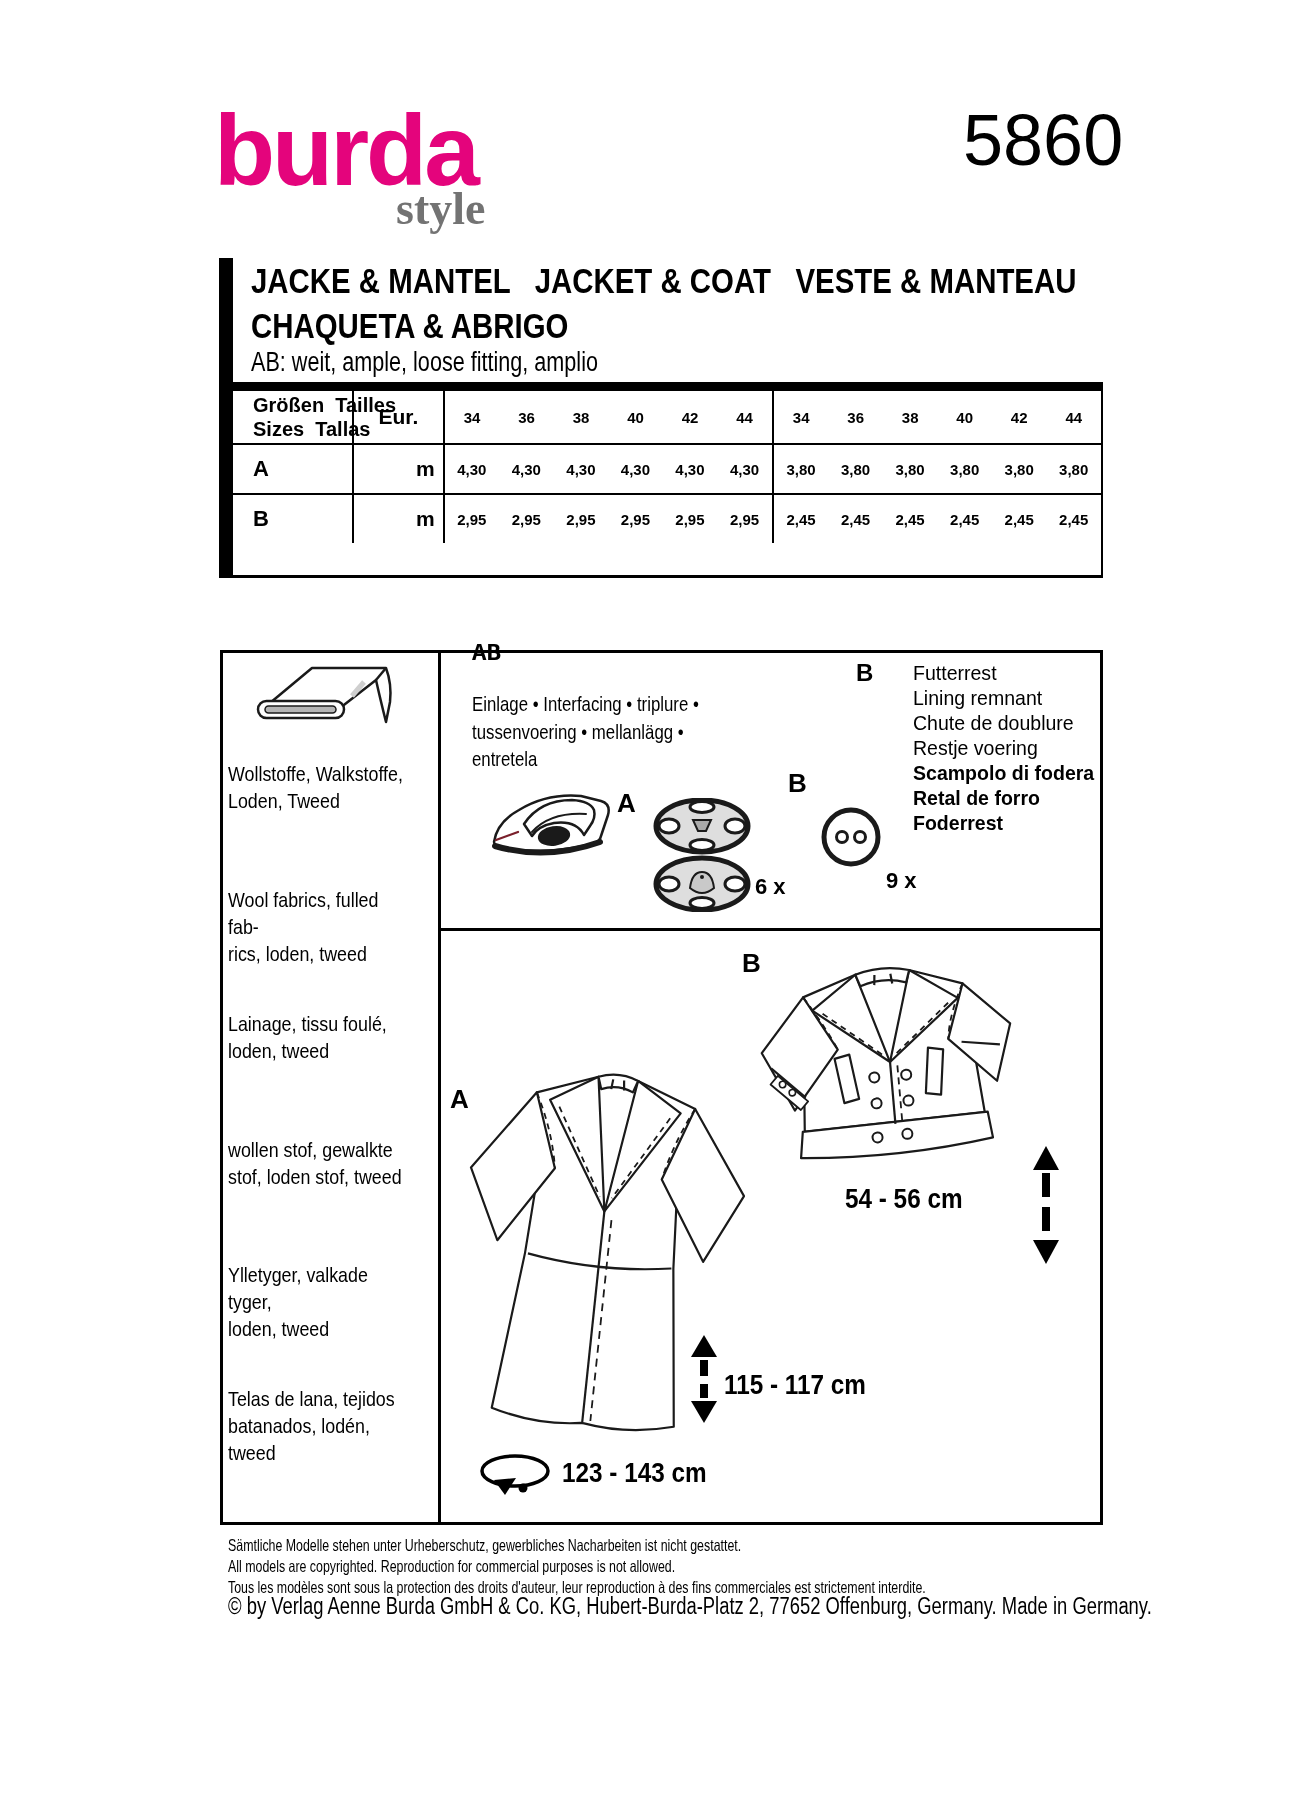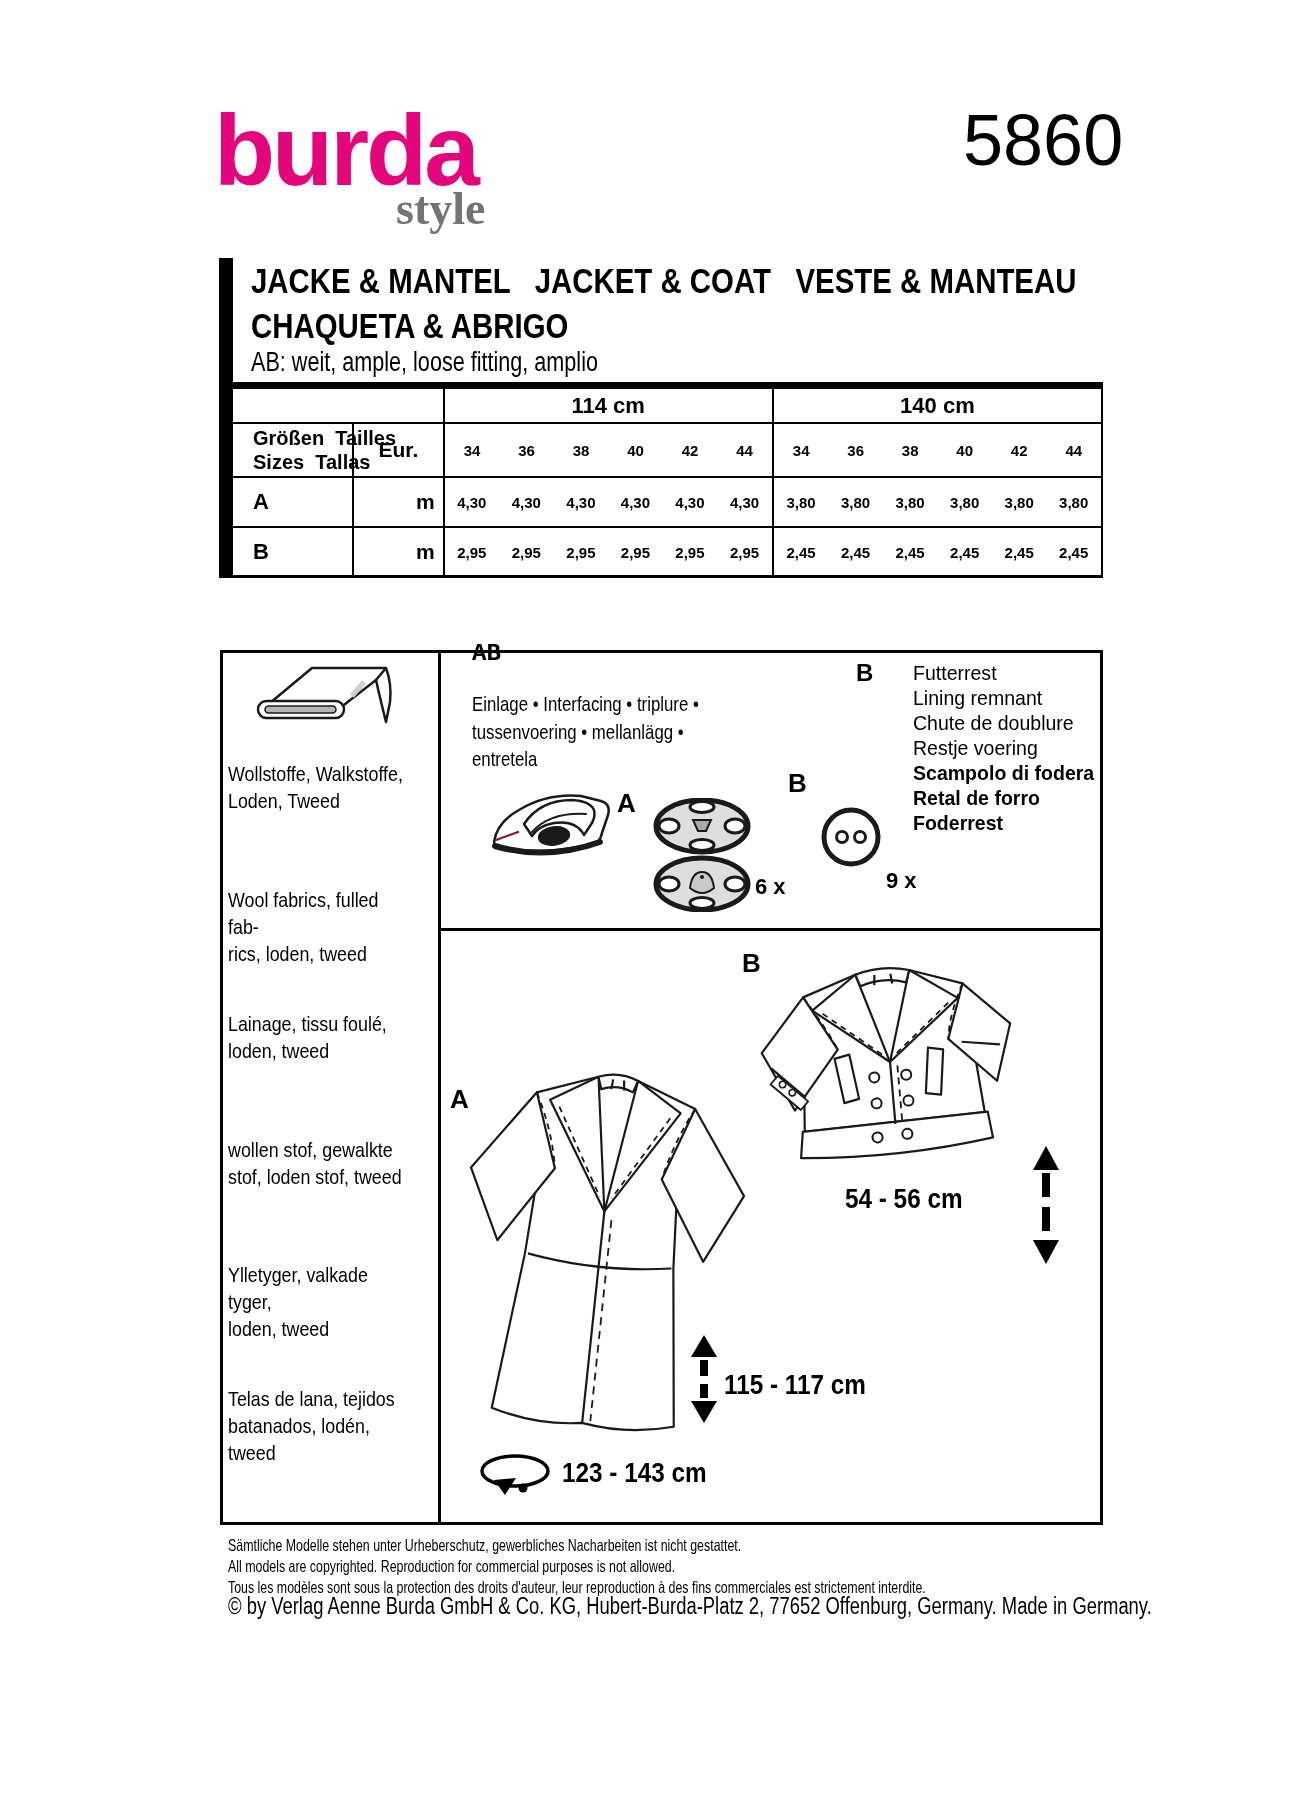--- a/index.html
+++ b/index.html
@@ -69,29 +69,20 @@
   <div class="abs logo-main">burda</div>
   <div class="abs logo-sub">style</div>
   <div class="abs pattern-number">5860</div>
 
   <div class="abs title-bar"></div>
   <div class="abs title-l1">JACKE &amp; MANTEL   JACKET &amp; COAT   VESTE &amp; MANTEAU</div>
   <div class="abs title-l2">CHAQUETA &amp; ABRIGO</div>
   <div class="abs title-l3">AB: weit, ample, loose fitting, amplio</div>
 
   <div class="abs ftable">
-    <div class="trow r1">
-      <div class="cell c-merged"></div>
-      <div class="cell c-grp c-head">
-          <span>114 cm</span>
-        </div>
-      <div class="cell c-grp c-head">
-          <span>140 cm</span>
-        </div>
-    </div>
     <div class="trow r2">
       <div class="cell c-lbl"><div>Größen  Tailles</div><div>Sizes  Tallas</div></div>
       <div class="cell c-eur">Eur.</div>
       <div class="cell c-grp">
         <span>34</span>
           <span>36</span>
           <span>38</span>
           <span>40</span>
           <span>42</span>
           <span>44</span>

